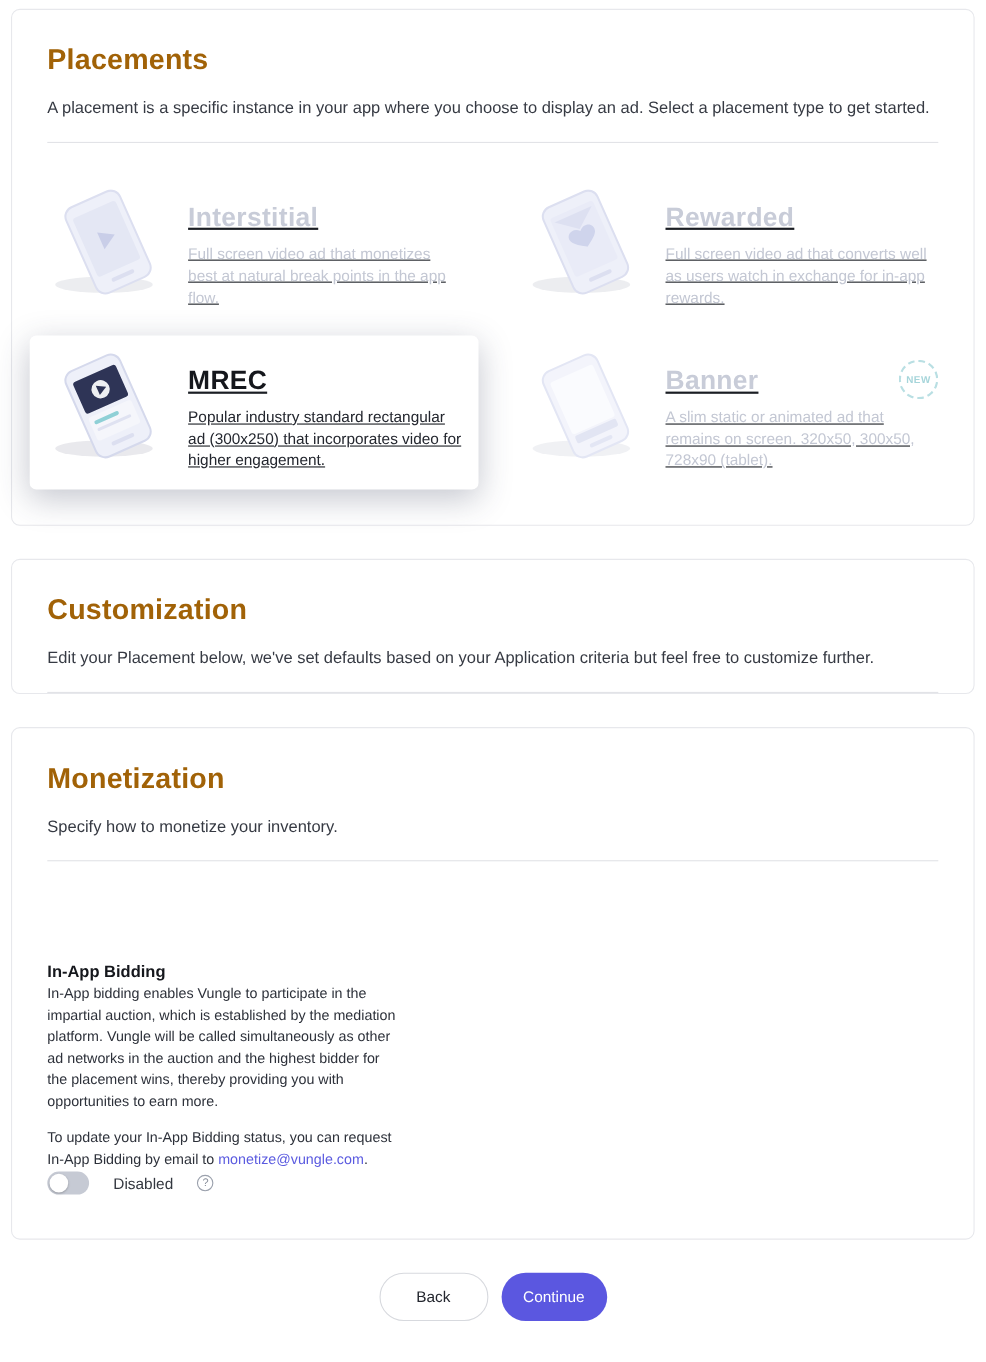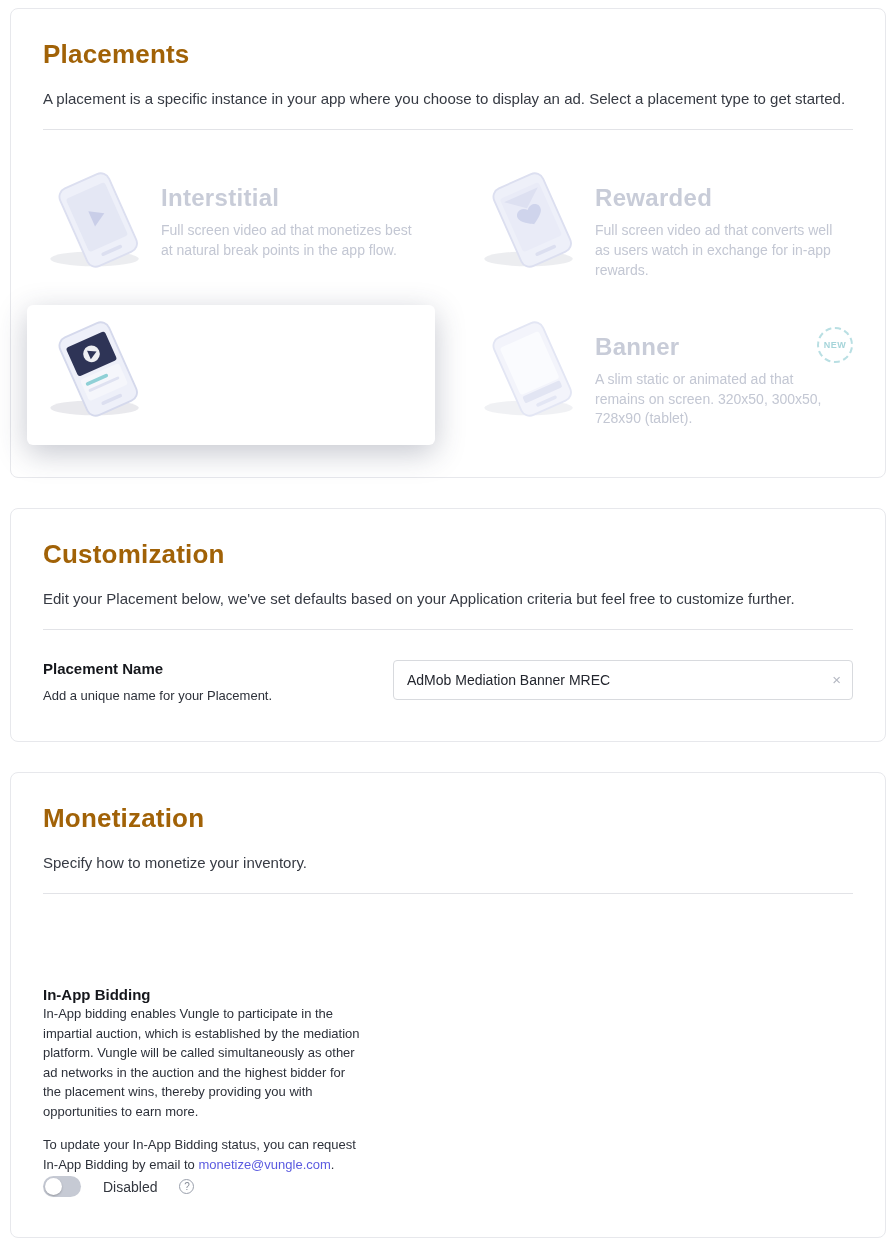--- a/index.html
+++ b/index.html
@@ -36,23 +36,25 @@
     display: grid;
     grid-template-columns: 1fr 1fr;
     column-gap: 26px;
     row-gap: 8px;
     padding: 26px 16px 32px;
   }
   .type-cell {
     position: relative;
     display: flex;
     align-items: flex-start;
+    gap: 10px;
     padding: 16px 14px;
     border-radius: 6px;
     cursor: pointer;
+    text-decoration: underline;
   }
   .type-cell.selected {
     background: #fff;
     box-shadow: 0 8px 30px rgba(48, 54, 82, 0.28);
   }
   .phone-wrap { flex: 0 0 120px; }
   .type-text { padding-top: 12px; }
   .type-title {
     font-size: 24px;
     font-weight: 700;
@@ -249,20 +251,24 @@
             <rect x="39" y="17" width="46" height="34" rx="3" fill="#2e3456"></rect>
             <circle cx="62" cy="34" r="9" fill="#ffffff" opacity="0.92"></circle>
             <path d="M59 29 L68 34 L59 39 Z" fill="#2e3456"></path>
             <rect x="39" y="55" width="46" height="25" rx="3" fill="#f5f6fb"></rect>
             <rect x="43" y="60" width="26" height="4" rx="2" fill="#8fd0d6"></rect>
             <rect x="43" y="68" width="36" height="3" rx="1.5" fill="#dfe2f1"></rect>
             <rect x="50" y="86" width="24" height="4" rx="2" fill="#dcdff0"></rect>
           </g>
         </svg>
       </div>
+      <div class="type-text">
+        <div class="type-title">MREC</div>
+        <div class="type-desc">Popular industry standard rectangular ad (300x250) that incorporates video for higher engagement.</div>
+      </div>
     </div>
 
     <div class="type-cell">
       <div class="phone-wrap">
         <svg viewBox="0 0 130 105" width="120" height="97">
           <ellipse cx="58" cy="94" rx="48" ry="8" fill="rgba(70,76,110,0.08)"></ellipse>
           <g transform="rotate(-24 62 52)">
             <rect x="33" y="6" width="58" height="92" rx="10" fill="#f3f4fb" stroke="#e3e6f4" stroke-width="2"></rect>
             <rect x="39" y="17" width="46" height="56" rx="3" fill="#fafbfe"></rect>
             <rect x="40" y="75" width="44" height="8" rx="2" fill="#e2e5f3"></rect>
@@ -280,32 +286,20 @@
   </div>
 </div>
 
 <div class="card">
   <div class="card-head">
     <h1 class="card-title">Customization</h1>
     <div class="card-subtitle">Edit your Placement below, we've set defaults based on your Application criteria but feel free to customize further.</div>
   </div>
   <div class="divider"></div>
 
-  <div class="form-row">
-    <div class="form-left">
-      <div class="form-label">Placement Name</div>
-      <div class="form-helper">Add a unique name for your Placement.</div>
-    </div>
-    <div class="form-right">
-      <div class="input-wrap">
-        <input class="text-input" type="text" value="AdMob Mediation Banner MREC" style="">
-        <span class="clear-x">×</span>
-      </div>
-    </div>
-  </div>
 </div>
 
 <div class="card">
   <div class="card-head">
     <h1 class="card-title">Monetization</h1>
     <div class="card-subtitle">Specify how to monetize your inventory.</div>
   </div>
   <div class="divider"></div>
 
   <div class="form-row monetize-row">

